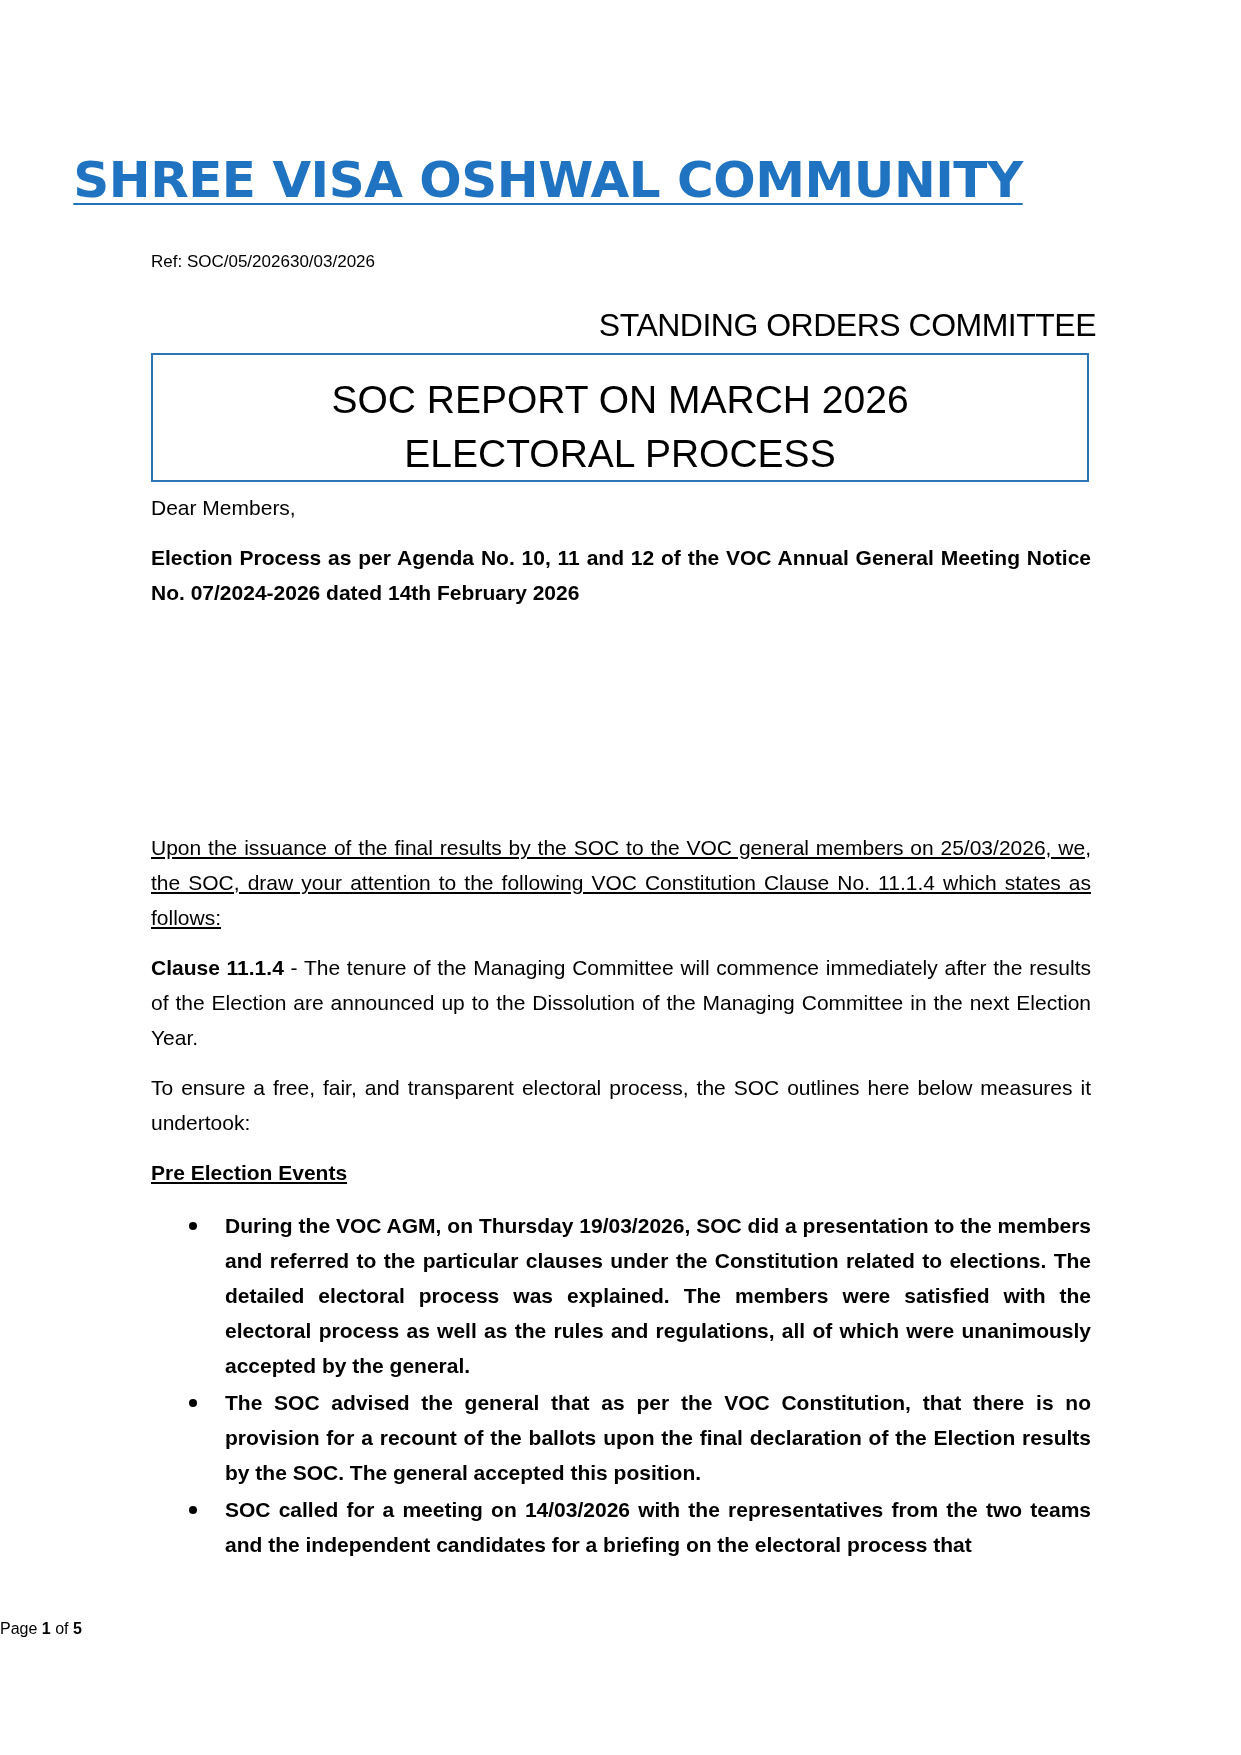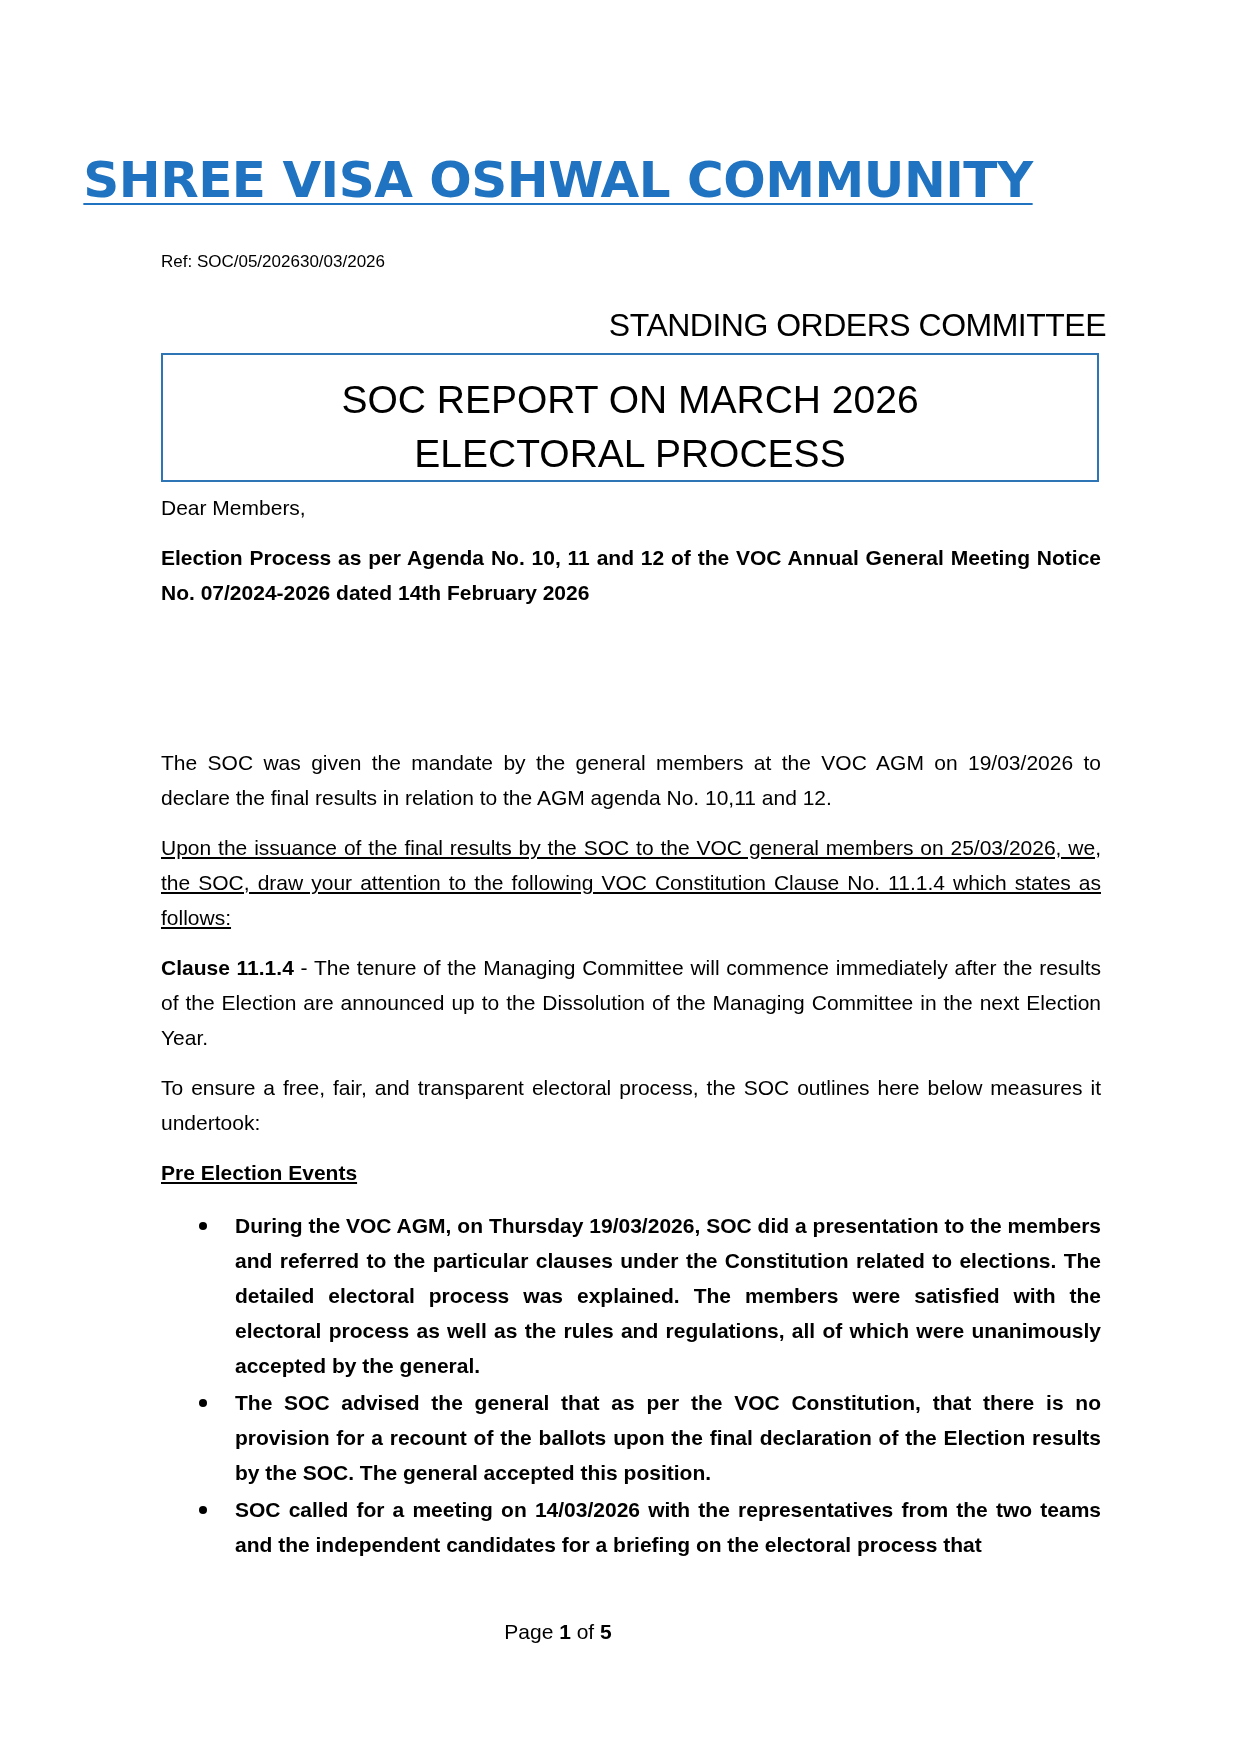--- a/index.html
+++ b/index.html
@@ -10,21 +10,21 @@
     body {
       width: 1241px;
       height: 1755px;
       position: relative;
       overflow: hidden;
       font-family: "Liberation Sans", sans-serif;
       color: #000;
     }
     .page {
       position: absolute;
-      left: 10px; top: 0;
+      left: 0; top: 0;
       width: 1096px;
       height: 1755px;
     }
     .org-title {
       position: absolute;
       left: 0; right: 0;
       top: 150px;
       text-align: center;
       font-family: "DejaVu Sans", sans-serif;
       font-weight: bold;
@@ -95,22 +95,22 @@
       top: 14px;
       width: 8px;
       height: 8px;
       background: #000;
       border-radius: 50%;
     }
     .footer {
       position: absolute;
       left: 0; right: 0;
       top: 1620px;
-      text-align: center;
-      font-size: 21px;
+      text-align: left;
+      font-size: 16px;
     }
   </style>
 </head>
 <body>
 
 <div class="page">
 
   <div class="org-title">SHREE VISA OSHWAL COMMUNITY</div>
 
   <div class="ref-line">
@@ -123,21 +123,20 @@
   <div class="report-box">
     <div>SOC REPORT ON MARCH 2026</div>
     <div>ELECTORAL PROCESS</div>
   </div>
 
   <div class="body-text" style="top:490px;">Dear Members,</div>
 
   <div class="body-text bold" style="top:540px;">Election Process as per Agenda No. 10, 11 and 12 of the VOC Annual General Meeting Notice No. 07/2024-2026 dated 14th February 2026</div>
 
 
-  <div class="body-text" style="top:745px;">The SOC was given the mandate by the general members at the VOC AGM on 19/03/2026 to declare the final results in relation to the AGM agenda No. 10,11 and 12.</div>
 
   <div class="body-text" style="top:830px;text-decoration:underline;">Upon the issuance of the final results by the SOC to the VOC general members on 25/03/2026, we, the SOC, draw your attention to the following VOC Constitution Clause No. 11.1.4 which states as follows:</div>
 
   <div class="body-text" style="top:950px;">
     <span class="bold">Clause 11.1.4</span><span> - The tenure of the Managing Committee will commence immediately after the results of the Election are announced up to the Dissolution of the Managing Committee in the next Election Year.</span>
   </div>
 
   <div class="body-text" style="top:1070px;">To ensure a free, fair, and transparent electoral process, the SOC outlines here below measures it undertook:</div>
 
   <div class="body-text" style="top:1155px;">

